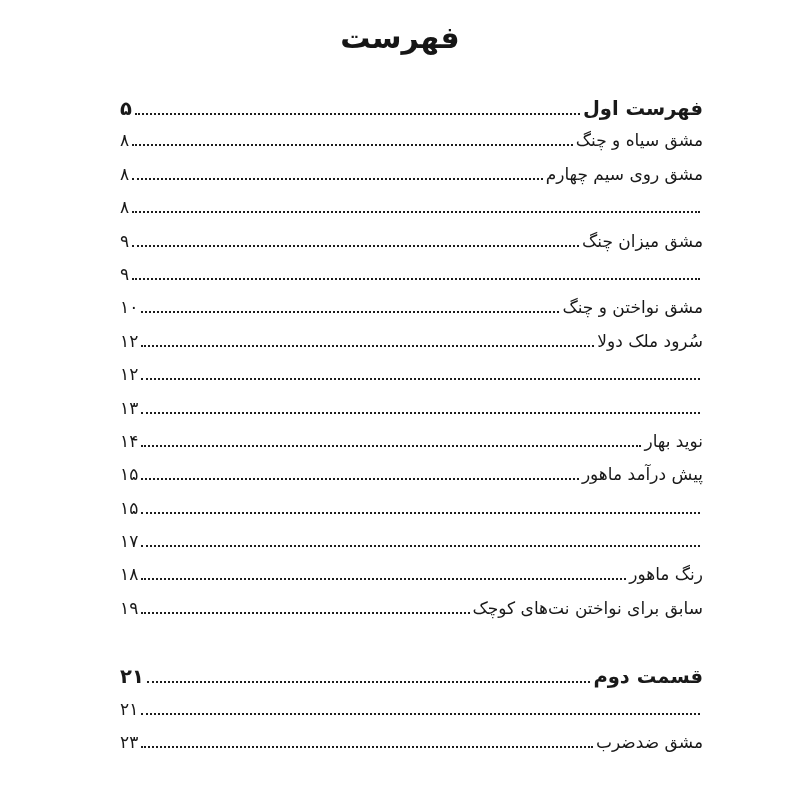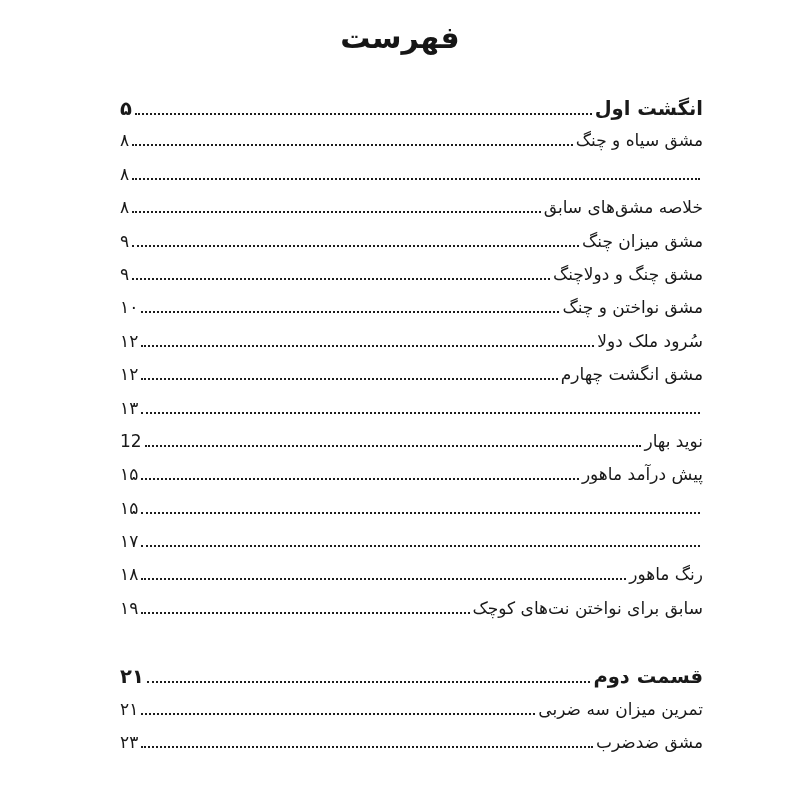--- a/index.html
+++ b/index.html
@@ -62,71 +62,69 @@
   }
 </style>
 </head>
 <body>
 
 <div class="page">
   <h1 class="page-title">فهرست</h1>
   <div class="toc">
       <div class="toc-section">
         <div class="toc-row section-header">
-          <span class="toc-title">انگشت اول</span>
+          <span class="toc-title">فهرست اول</span>
           <span class="leader"></span>
           <span class="toc-page">۵</span>
         </div>
         <div class="toc-row">
           <span class="toc-title">مشق سیاه و چنگ</span>
           <span class="leader"></span>
           <span class="toc-page">۸</span>
         </div>
         <div class="toc-row">
+          <span class="toc-title">مشق روی سیم چهارم</span>
           <span class="leader"></span>
           <span class="toc-page">۸</span>
         </div>
         <div class="toc-row">
-          <span class="toc-title">خلاصه مشق‌های سابق</span>
           <span class="leader"></span>
           <span class="toc-page">۸</span>
         </div>
         <div class="toc-row">
           <span class="toc-title">مشق میزان چنگ</span>
           <span class="leader"></span>
           <span class="toc-page">۹</span>
         </div>
         <div class="toc-row">
-          <span class="toc-title">مشق چنگ و دولاچنگ</span>
           <span class="leader"></span>
           <span class="toc-page">۹</span>
         </div>
         <div class="toc-row">
           <span class="toc-title">مشق نواختن و چنگ</span>
           <span class="leader"></span>
           <span class="toc-page">۱۰</span>
         </div>
         <div class="toc-row">
           <span class="toc-title">سُرود ملک دولا</span>
           <span class="leader"></span>
           <span class="toc-page">۱۲</span>
         </div>
         <div class="toc-row">
-          <span class="toc-title">مشق انگشت چهارم</span>
           <span class="leader"></span>
           <span class="toc-page">۱۲</span>
         </div>
         <div class="toc-row">
           <span class="leader"></span>
           <span class="toc-page">۱۳</span>
         </div>
         <div class="toc-row">
           <span class="toc-title">نوید بهار</span>
           <span class="leader"></span>
-          <span class="toc-page">12</span>
+          <span class="toc-page">۱۴</span>
         </div>
         <div class="toc-row">
           <span class="toc-title">پیش درآمد ماهور</span>
           <span class="leader"></span>
           <span class="toc-page">۱۵</span>
         </div>
         <div class="toc-row">
           <span class="leader"></span>
           <span class="toc-page">۱۵</span>
         </div>
@@ -145,21 +143,20 @@
           <span class="toc-page">۱۹</span>
         </div>
       </div>
       <div class="toc-section">
         <div class="toc-row section-header">
           <span class="toc-title">قسمت دوم</span>
           <span class="leader"></span>
           <span class="toc-page">۲۱</span>
         </div>
         <div class="toc-row">
-          <span class="toc-title">تمرین میزان سه ضربی</span>
           <span class="leader"></span>
           <span class="toc-page">۲۱</span>
         </div>
         <div class="toc-row">
           <span class="toc-title">مشق ضدضرب</span>
           <span class="leader"></span>
           <span class="toc-page">۲۳</span>
         </div>
       </div>
     </div>

